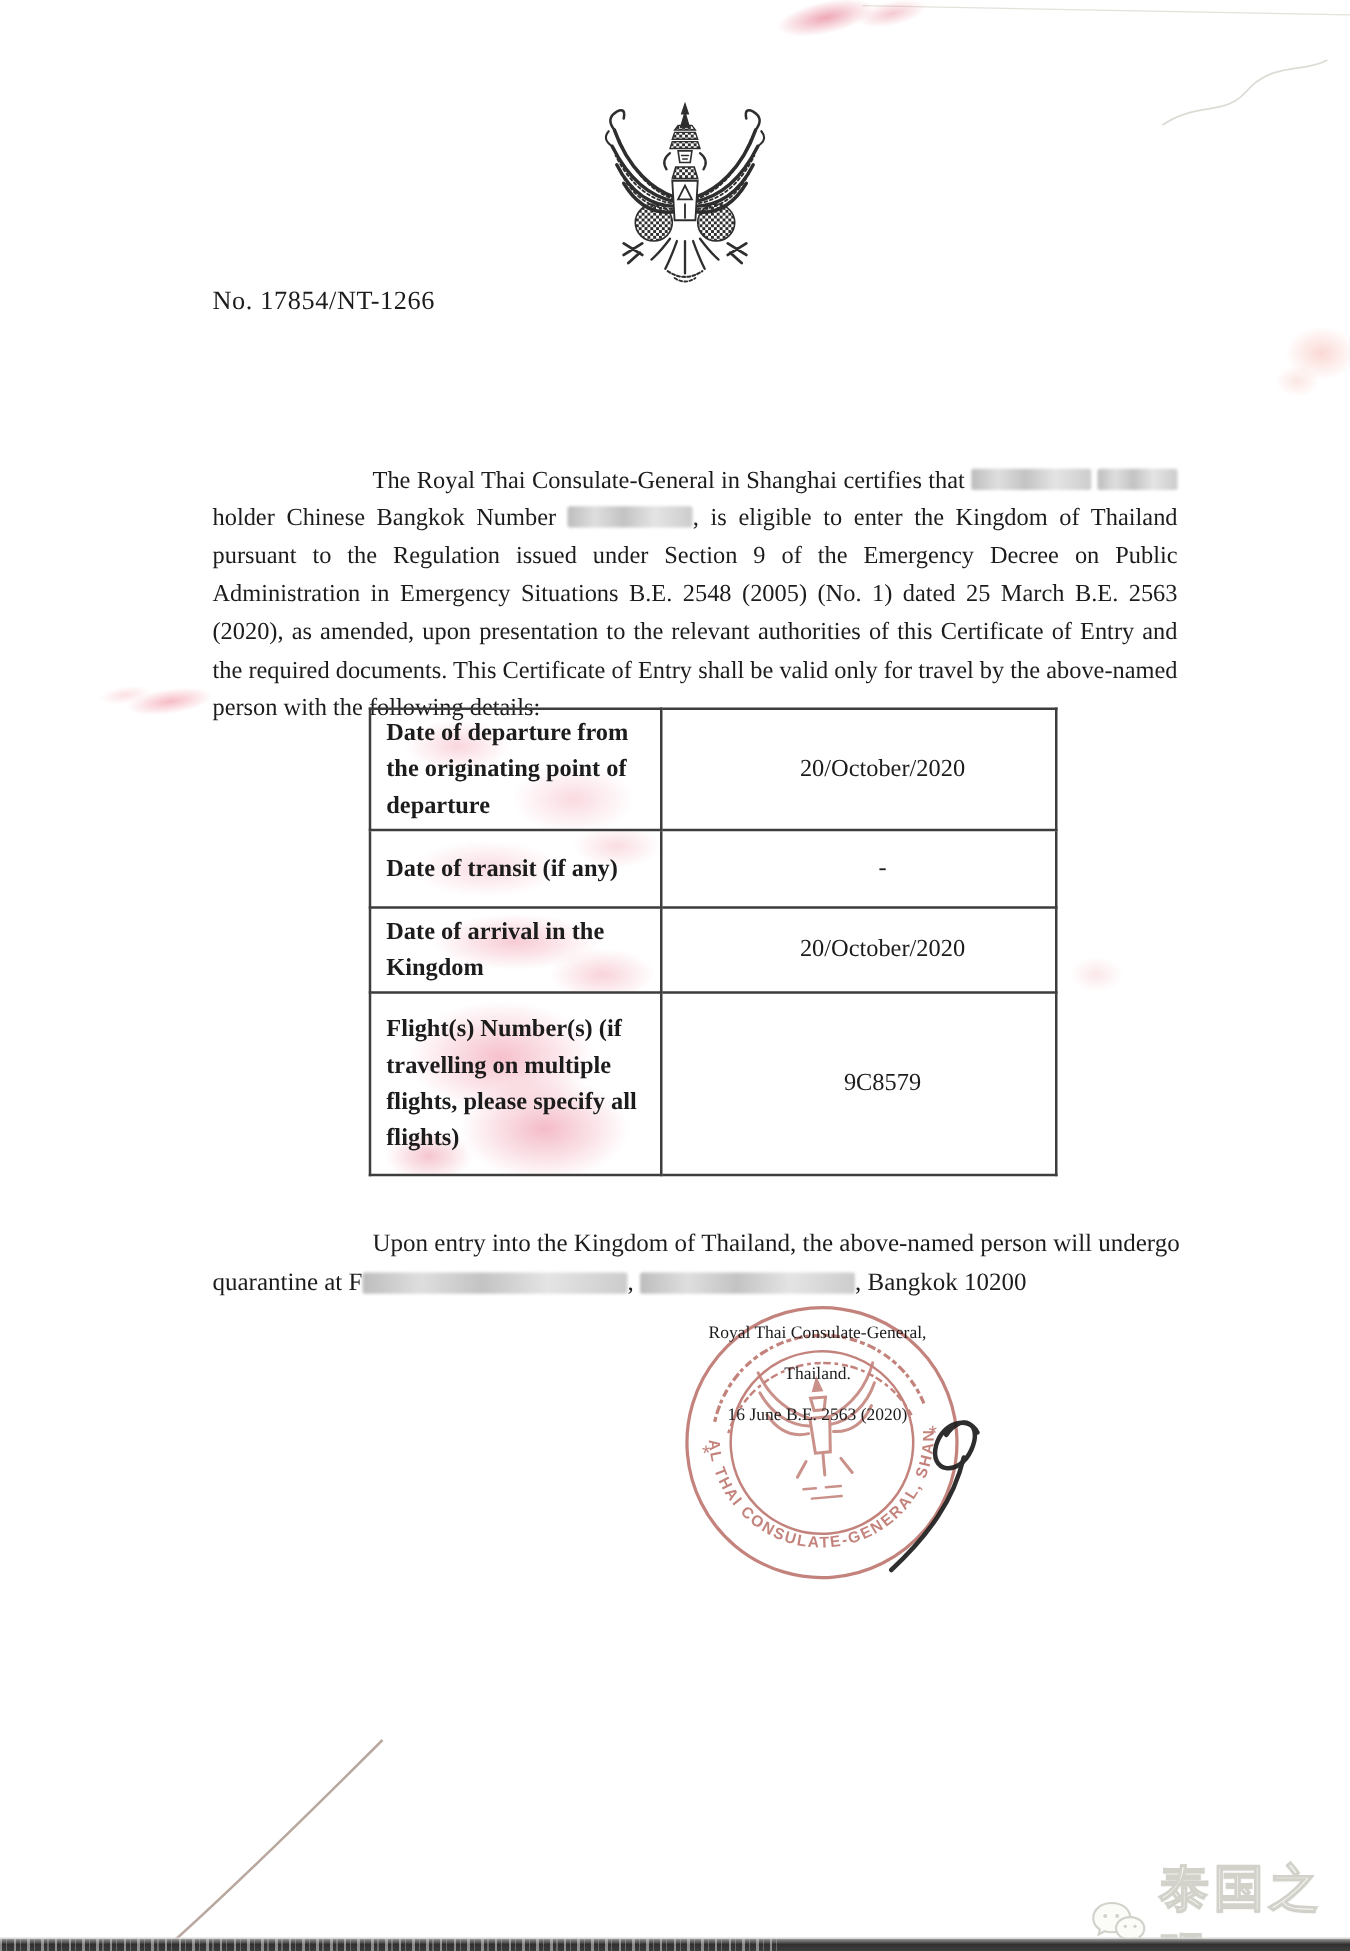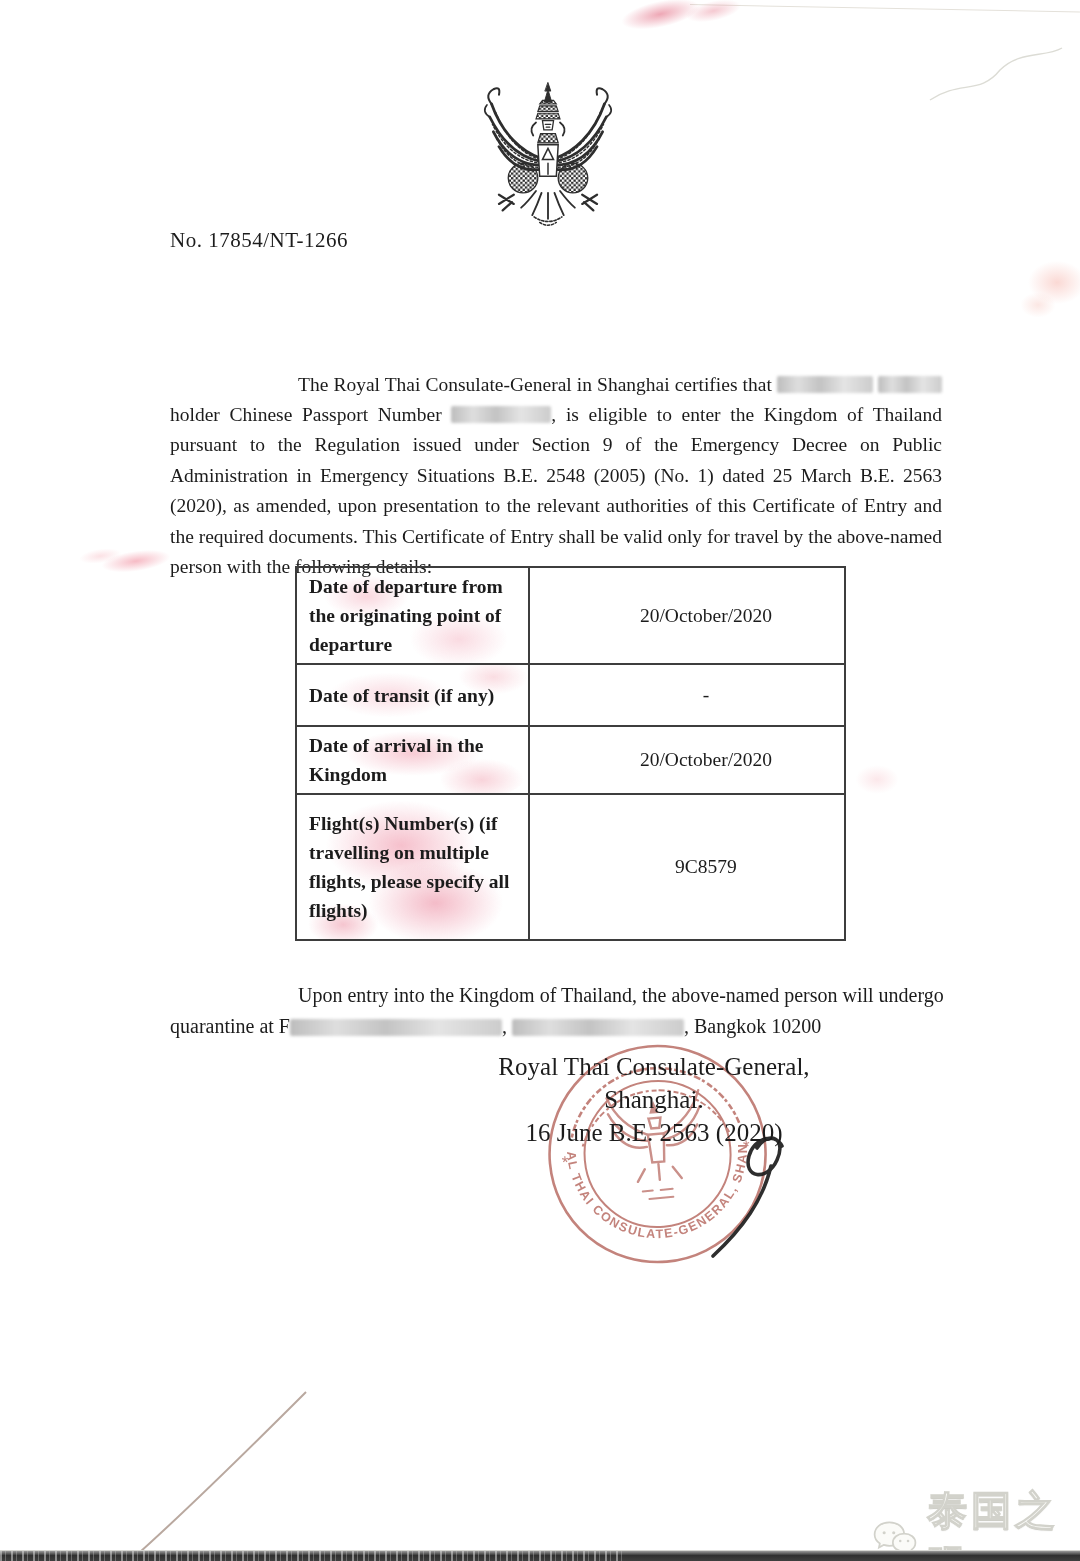--- a/index.html
+++ b/index.html
@@ -58,21 +58,21 @@
   .pink-3{background:
     radial-gradient(90px 30px at 50% 40%, rgba(240,152,170,.50), transparent 75%),
     radial-gradient(60px 30px at 80% 80%, rgba(236,130,150,.35), transparent 70%); border-radius: 30px;}
   .pink-4{background:
     radial-gradient(100px 60px at 45% 35%, rgba(238,140,162,.55), transparent 75%),
     radial-gradient(90px 55px at 60% 75%, rgba(233,120,145,.50), transparent 75%),
     radial-gradient(50px 30px at 20% 90%, rgba(230,110,135,.40), transparent 70%);}
   
   .sig-block{
     position:absolute; left:414px; top:1050px; width:480px;
-    text-align:center; font-size:25px; line-height:33px; z-index:3;
+    text-align:center; font-size:14px; line-height:33px; z-index:3;
   }
   
   .stamp{position:absolute; left:532px; top:1038px; width:252px; height:242px; z-index:2;
          transform:rotate(-5deg); opacity:.8;}
   .ink-sig{position:absolute; left:685px; top:1128px; width:115px; height:140px; z-index:4;}
   
   .stain{position:absolute; pointer-events:none;}
   .stain-top{left:608px; top:-14px; width:150px; height:52px; transform:rotate(-12deg);
     background:radial-gradient(55px 18px at 35% 45%, rgba(224,95,120,.55), transparent 72%),
                radial-gradient(40px 14px at 70% 60%, rgba(230,120,140,.4), transparent 70%);}
@@ -186,21 +186,21 @@
       <path d="M76,154 q9,6 18,0" stroke-width="1.6" stroke-dasharray="2.5 2"></path>
     </g>
   </svg>
 
   <div class="doc-number">No. 17854/NT-1266</div>
 
 
   <p class="p1"><span>The Royal Thai Consulate-General in Shanghai certifies that</span>
     <span class="redact r1"></span>
     <span class="redact r2"></span>
-    <span>holder Chinese Passport Number</span>
+    <span>holder Chinese Bangkok Number</span>
     <span class="redact r3"></span><span>, is eligible to enter the Kingdom of Thailand pursuant to the Regulation issued under Section 9 of the Emergency Decree on Public Administration in Emergency Situations B.E. 2548 (2005) (No. 1) dated 25 March B.E. 2563 (2020), as amended, upon presentation to the relevant authorities of this Certificate of Entry and the required documents. This Certificate of Entry shall be valid only for travel by the above-named person with the following details:</span></p>
 
   <table class="details-table">
     <tbody>
       <tr class="h-row1">
         <th class="pinkcell pink-1">Date of departure from the originating point of departure</th>
         <td>20/October/2020</td>
       </tr>
       <tr class="h-row2">
         <th class="pinkcell pink-2">Date of transit (if any)</th>
@@ -216,21 +216,21 @@
       </tr>
     </tbody>
   </table>
 
   <p class="p2"><span>Upon entry into the Kingdom of Thailand, the above-named person will undergo quarantine at</span>
     <span>F</span><span class="redact r4"></span><span>,</span>
     <span class="redact r5"></span><span>, Bangkok 10200</span></p>
 
   <div class="sig-block">
     <div>Royal Thai Consulate-General,</div>
-    <div>Shanghai.</div>
+    <div>Thailand.</div>
     <div>16 June B.E. 2563 (2020)</div>
   </div>
 
   <svg class="stamp" viewBox="0 0 252 242">
     <g stroke="#b5655c" fill="none">
       <circle cx="126" cy="116" r="108" stroke-width="2.6"></circle>
       <circle cx="126" cy="116" r="73" stroke-width="2"></circle>
 
       <g stroke-width="2.6" stroke-dasharray="4 2.5 7 2 3 3 6 2.5">
         <path d="M42,92 A 88,88 0 0 1 210,92"></path>

